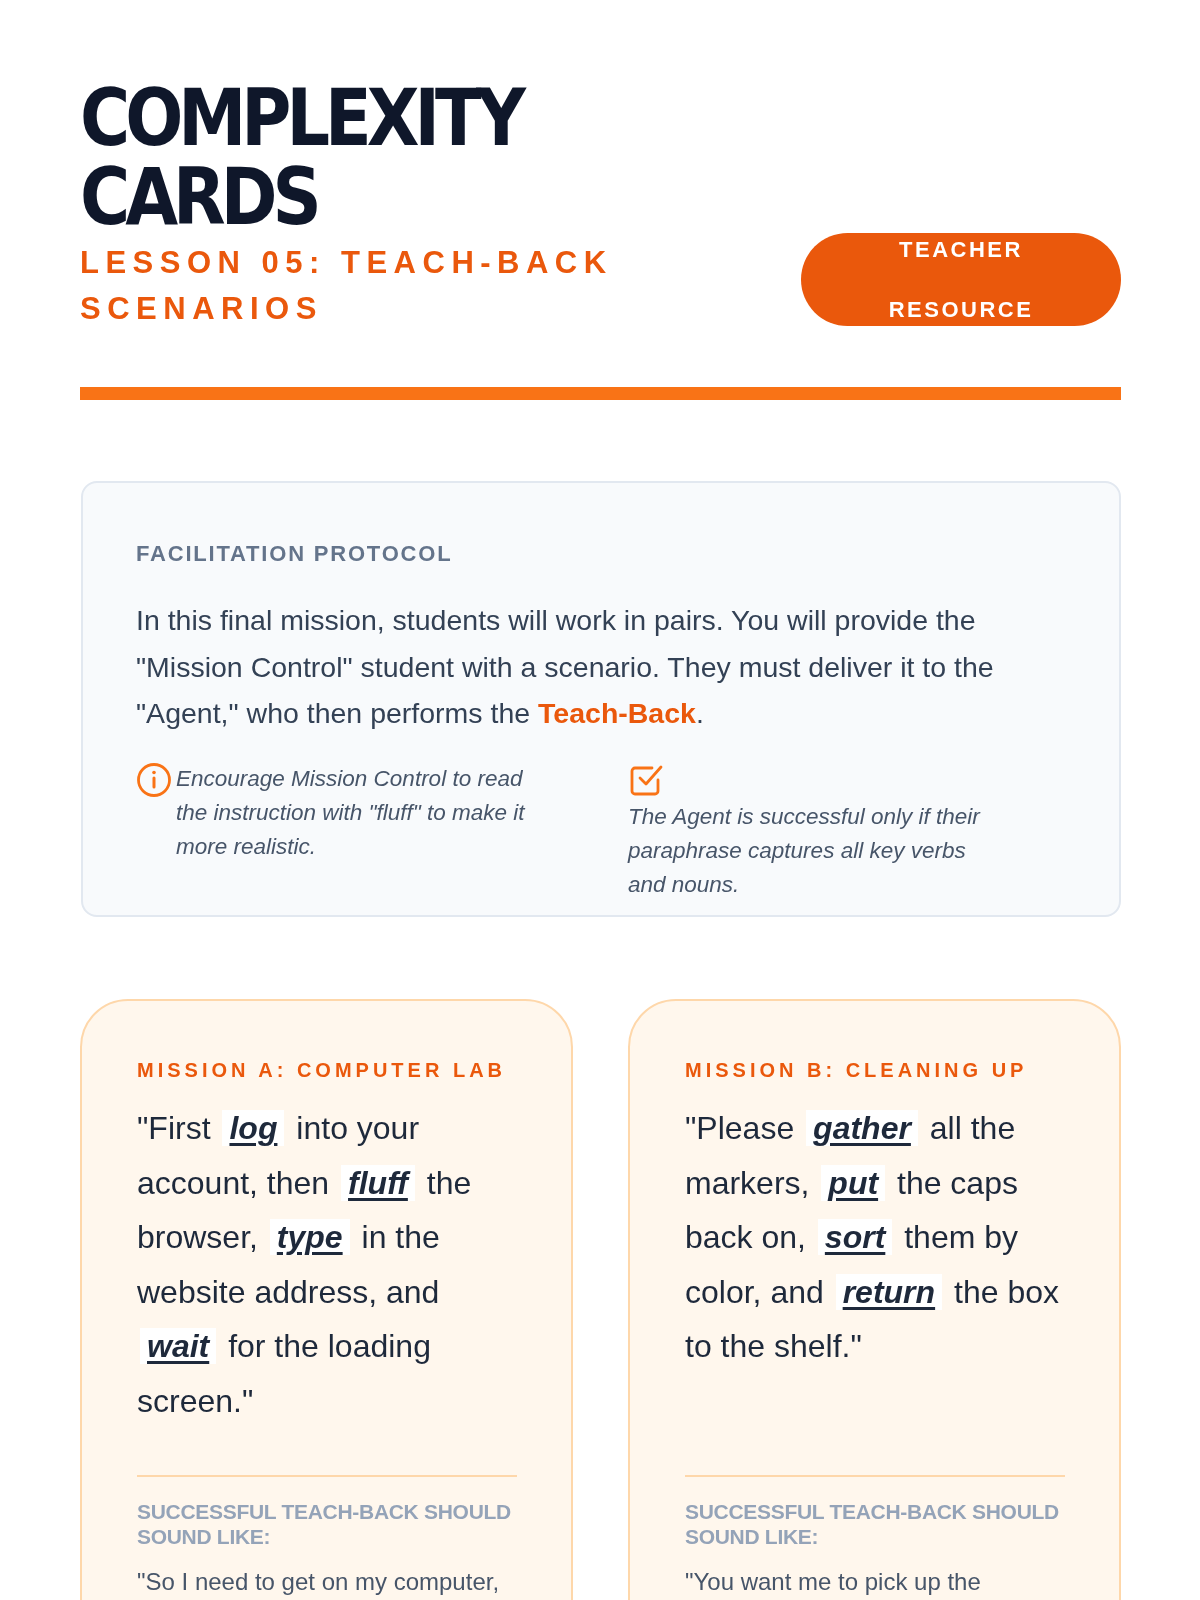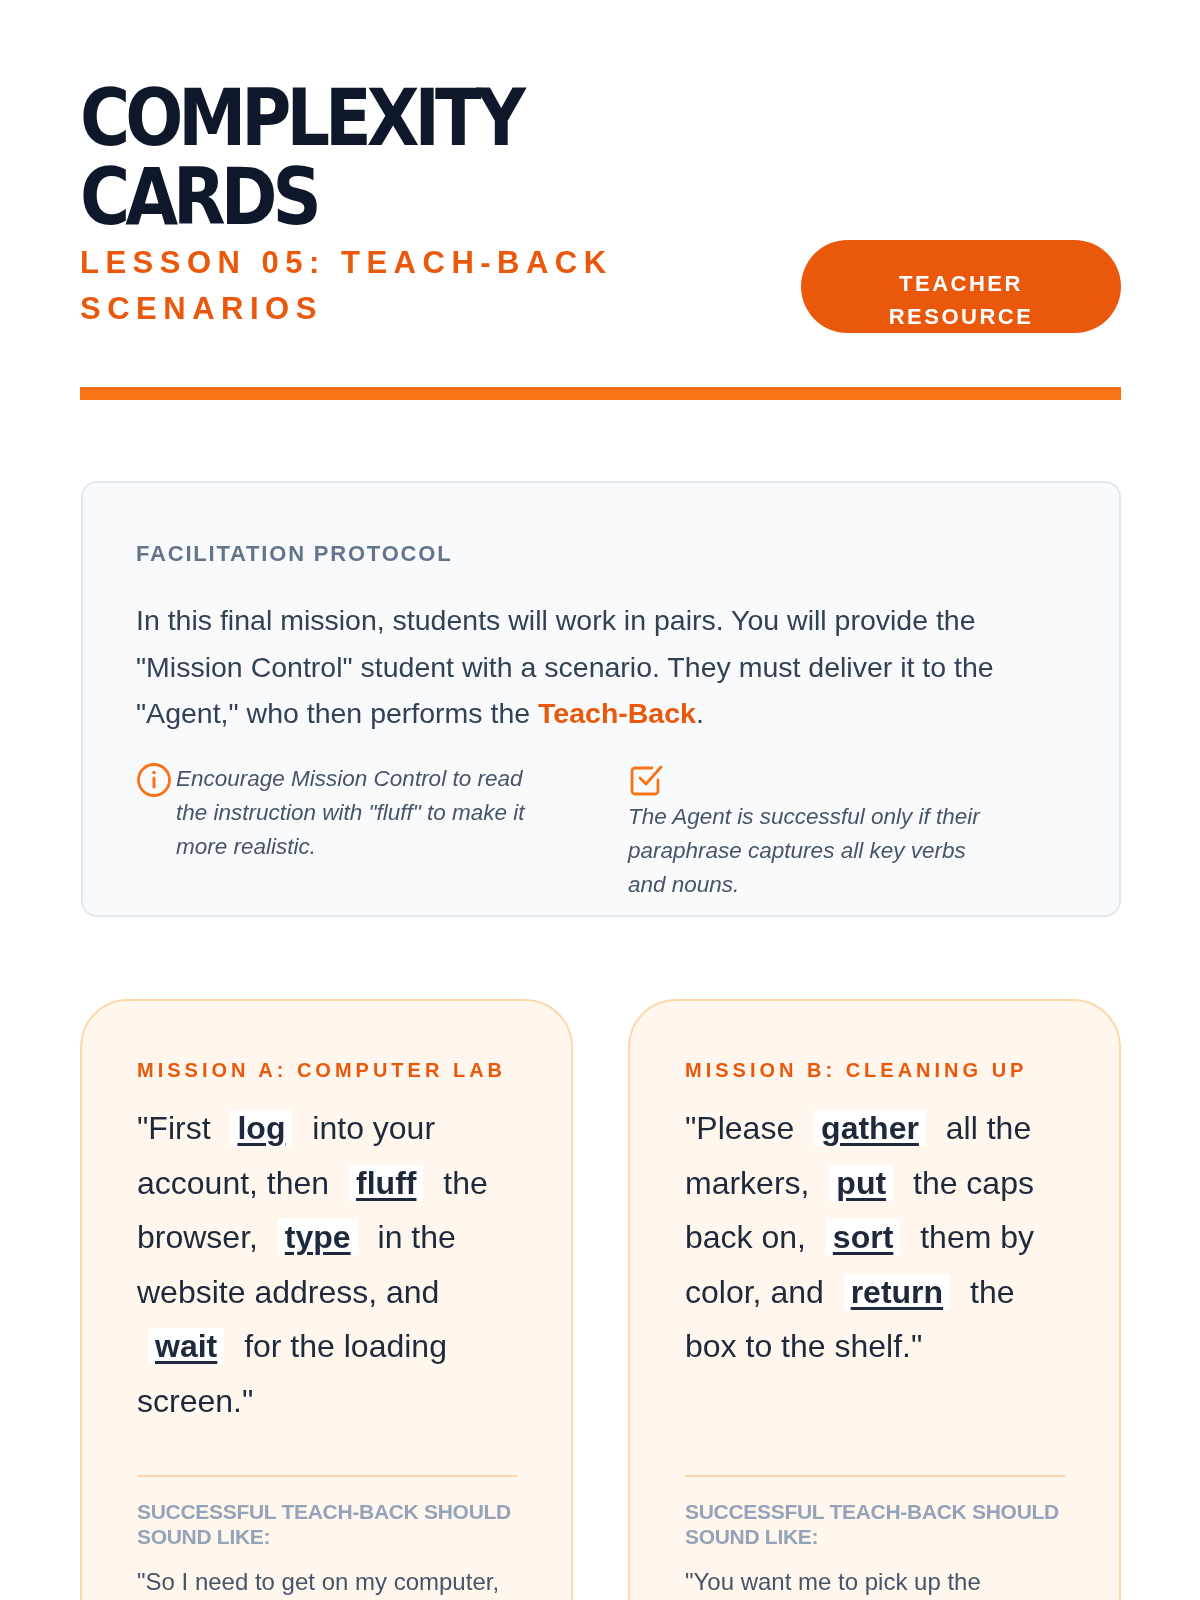--- a/index.html
+++ b/index.html
@@ -3,41 +3,41 @@
   <meta charset="utf-8">
   <style>
     * { box-sizing: border-box; margin: 0; padding: 0; }
     html, body { width: 1200px; height: 1600px; overflow: hidden; background: #ffffff; }
     body { font-family: "Liberation Sans", "DejaVu Sans", sans-serif; color: #1e293b; position: relative; }
 
     .header { position: absolute; left: 80px; top: 80px; width: 1040px; }
     .title { font-family: "DejaVu Sans", sans-serif; font-weight: 900; font-size: 76px; line-height: 78px; letter-spacing: -5px; color: #0f172a; text-transform: uppercase; width: 640px; transform: scaleY(1.02); font-stretch: condensed; }
     .title span { display: block; }
     .subtitle { position: absolute; left: 0; top: 160px; width: 620px; font-family: "Liberation Sans", sans-serif; font-weight: 700; font-size: 31px; line-height: 46px; letter-spacing: 6.5px; color: #ea580c; text-transform: uppercase; }
-    .badge { position: absolute; left: 721px; top: 160px; width: 320px; height: 93px; border-radius: 47px; background: #ea580c; color: #ffffff; font-weight: 700; font-size: 22px; line-height: 33px; letter-spacing: 2.5px; text-align: center; display: flex; flex-direction: column; justify-content: flex-end; align-items: center; text-transform: uppercase; }
+    .badge { position: absolute; left: 721px; top: 153px; width: 320px; height: 93px; border-radius: 47px; background: #ea580c; color: #ffffff; font-weight: 700; font-size: 22px; line-height: 33px; letter-spacing: 2.5px; text-align: center; display: flex; flex-direction: column; justify-content: space-between; align-items: center; text-transform: uppercase; }
     .rule { position: absolute; left: 80px; top: 387px; width: 1041px; height: 13px; background: #f97316; }
 
     .protocol { position: absolute; left: 81px; top: 481px; width: 1040px; height: 436px; border: 2px solid #e2e8f0; border-radius: 16px; background: #f8fafc; }
     .protocol-label { position: absolute; left: 53px; top: 58px; font-weight: 700; font-size: 22px; letter-spacing: 1.8px; color: #64748b; text-transform: uppercase; }
     .protocol-body { position: absolute; left: 53px; top: 114px; width: 920px; font-size: 28.5px; line-height: 46.5px; color: #334155; }
     .protocol-body .hl { color: #ea580c; font-weight: 700; }
     .tip { position: absolute; top: 279px; display: flex; }
     .tip .ic { width: 40px; height: 40px; flex: none; margin-top: -2px; }
     .tip .txt { font-style: italic; font-size: 22.5px; line-height: 34px; color: #475569; }
     .tip-1 { left: 53px; width: 440px; }
     .tip-1 .txt { width: 380px; }
     .tip-2 { left: 545px; width: 440px; flex-direction: column; }
     .tip-2 .txt { width: 380px; }
 
     .card { position: absolute; top: 999px; width: 493px; height: 700px; border: 2px solid #fed7aa; border-radius: 48px; background: #fff7ed; }
     .card-a { left: 80px; }
     .card-b { left: 628px; }
     .card-label { position: absolute; left: 55px; top: 58px; font-weight: 700; font-size: 20px; letter-spacing: 4px; color: #ea580c; text-transform: uppercase; }
     .card-quote { position: absolute; left: 55px; top: 100px; width: 380px; font-size: 32px; line-height: 54.5px; color: #1e293b; }
-    .card-quote .verb { background: #ffffff; font-weight: 700; text-decoration: underline; text-decoration-thickness: 3px; text-underline-offset: 4px; padding: 0 7px; margin: 0 11px; color: #1e293b; }
+    .card-quote .verb { background: #ffffff; font-weight: 700; text-decoration: underline; text-decoration-thickness: 3px; text-underline-offset: 4px; padding: 0 7px; margin: 0 3px; color: #1e293b; font-style: italic; }
     .card-divider { position: absolute; left: 55px; top: 474px; width: 380px; height: 2px; background: #fed7aa; }
     .card-sub { position: absolute; left: 55px; top: 498px; width: 380px; font-weight: 700; font-size: 21px; line-height: 25px; color: #94a3b8; text-transform: uppercase; letter-spacing: -0.3px; }
     .card-answer { position: absolute; left: 55px; top: 563px; width: 400px; font-size: 24px; line-height: 36px; color: #475569; }
   </style>
 </head>
 <body>
 
 <div class="header">
   <h1 class="title">
     <span>COMPLEXITY</span>

